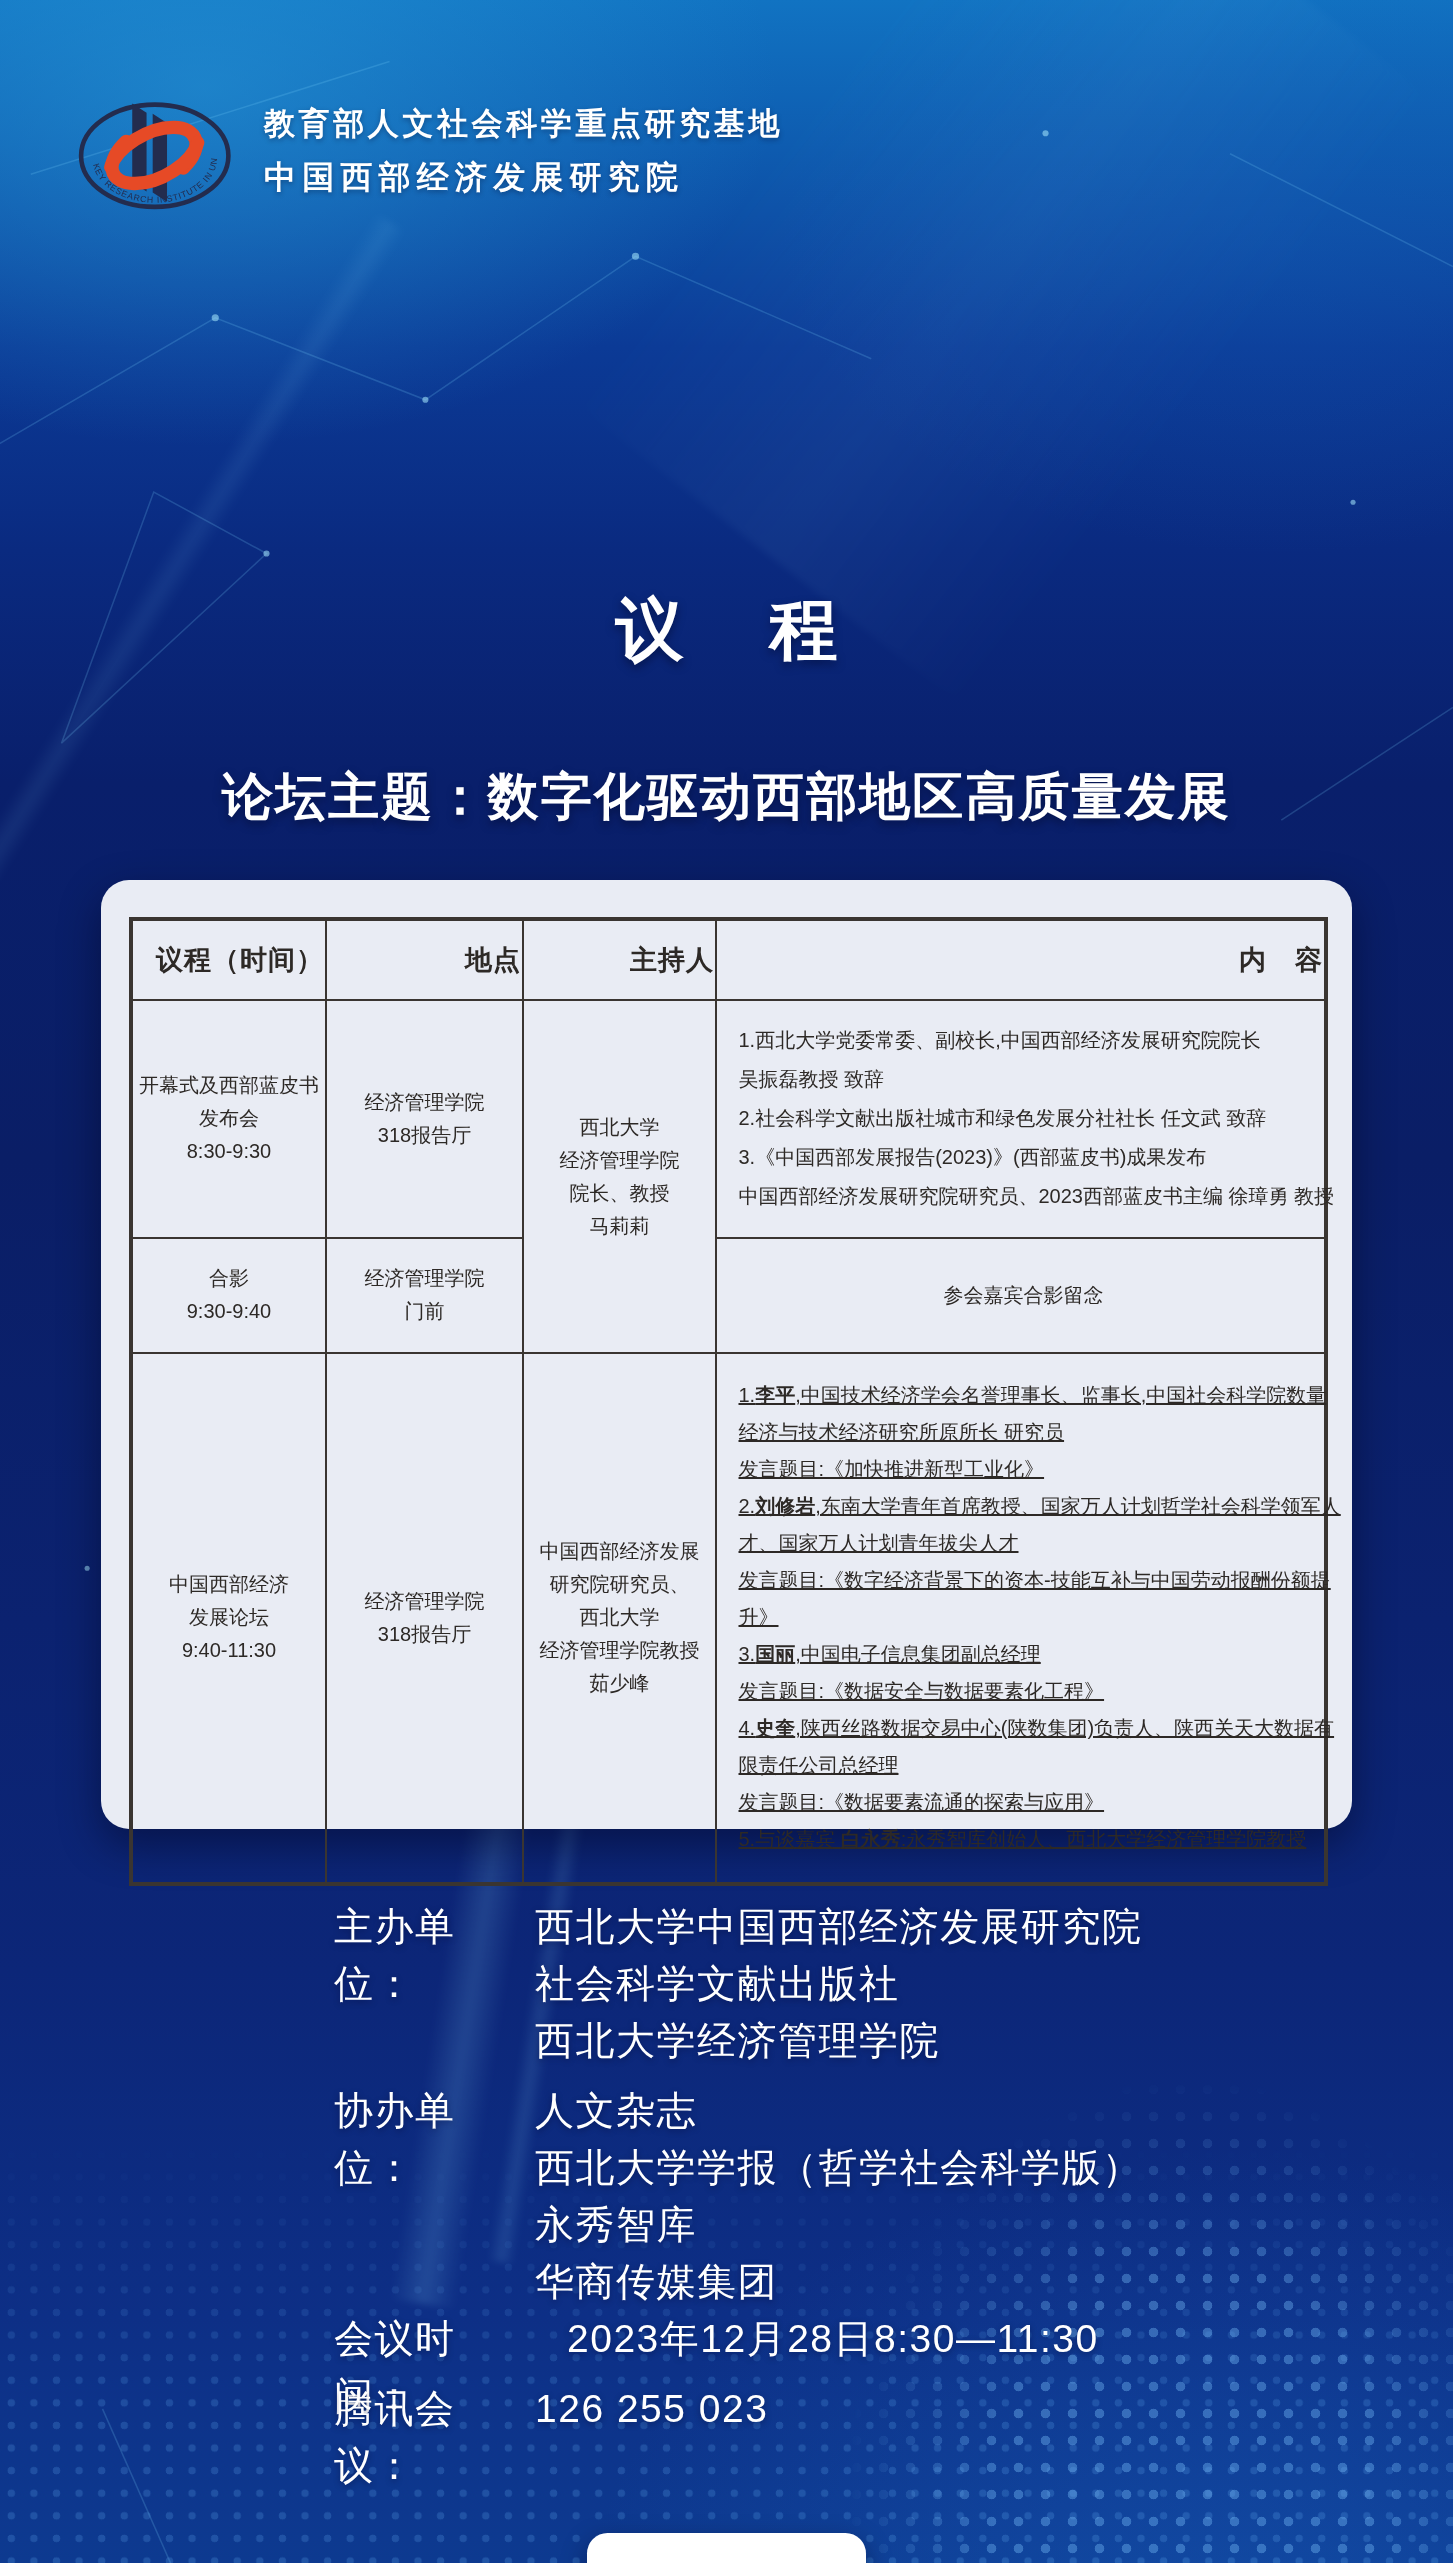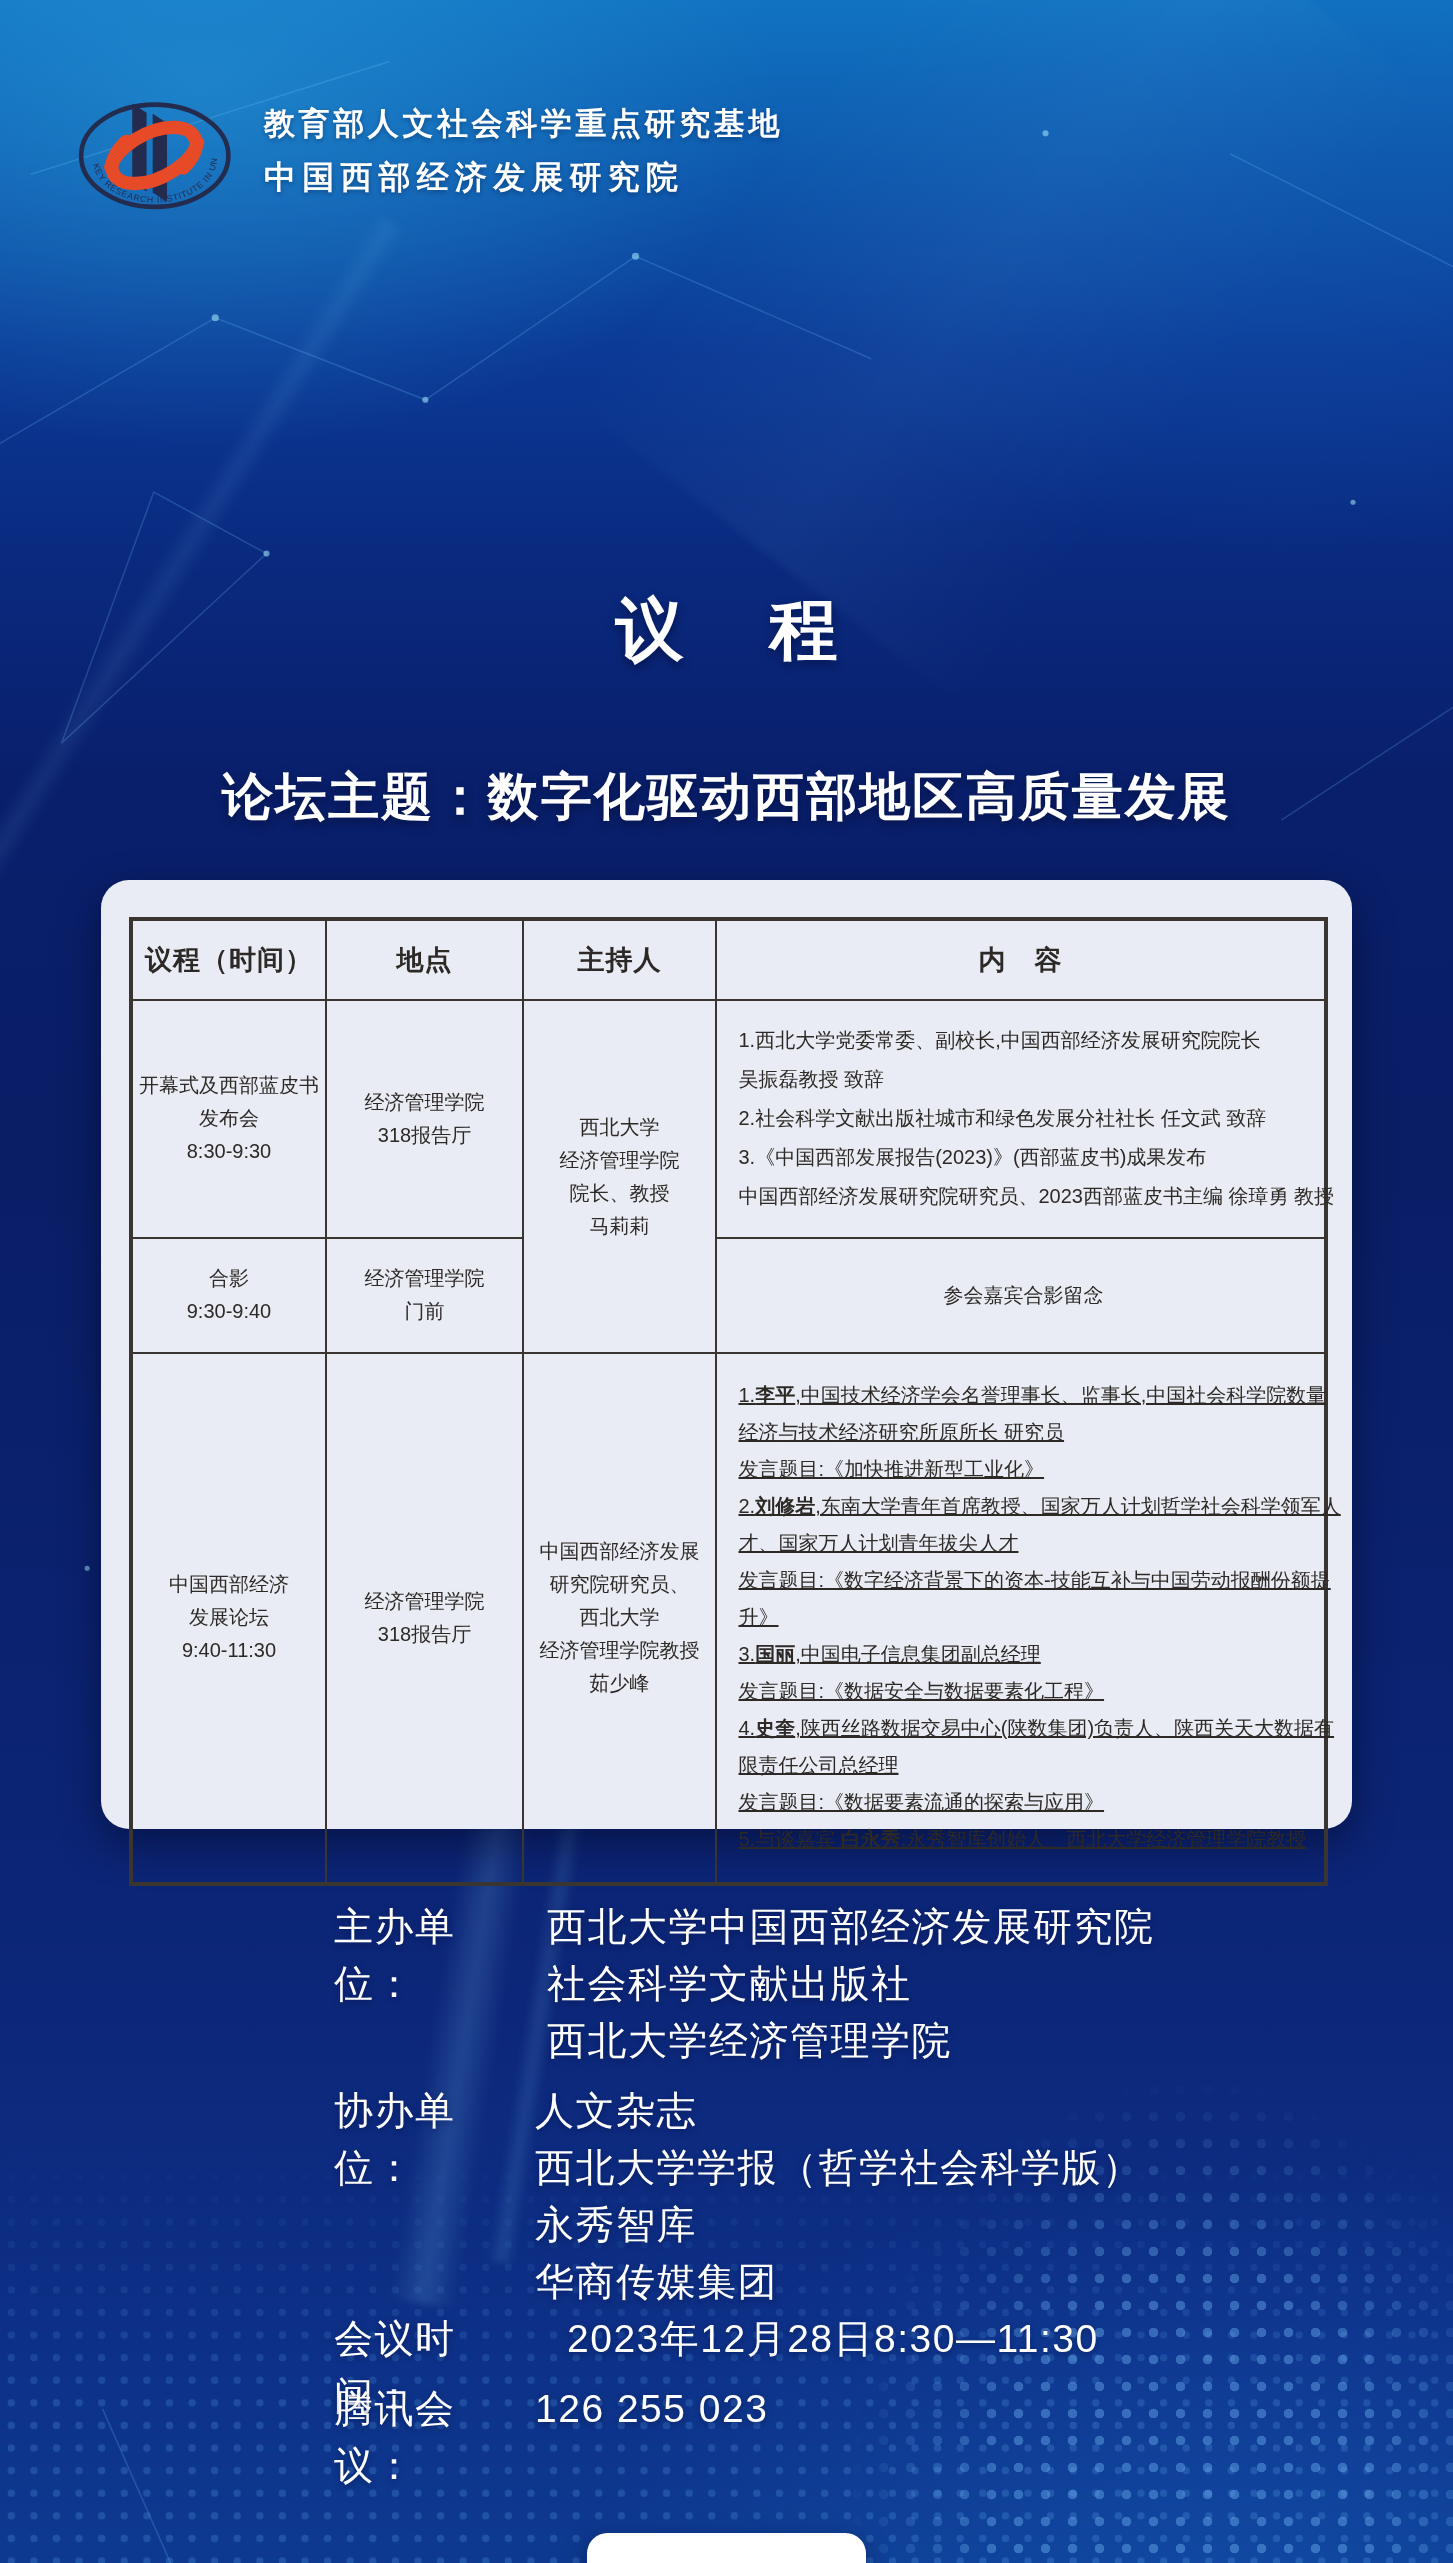--- a/index.html
+++ b/index.html
@@ -42,36 +42,36 @@
     font-size:68px;font-weight:bold;text-shadow:0 4.1px 8.2px rgba(0,8,40,.5);}
   .theme-line{position:absolute;left:0;right:0;top:763px;text-align:center;font-size:51px;font-weight:bold;
     letter-spacing:2.1px;text-shadow:0 4.1px 8.2px rgba(0,8,40,.5);}
   
   .card{position:absolute;left:101px;top:880px;width:1251px;height:949px;background:#e9ecf4;
     border-radius:28px;box-shadow:0 15.4px 41px rgba(0,0,25,.45);}
   table.agenda{position:absolute;left:28px;top:37px;border-collapse:collapse;table-layout:fixed;
     width:1194px;color:#2d2926;}
   table.agenda,table.agenda th,table.agenda td{border:2.6px solid #3a3531;}
   table.agenda{border-width:4.6px;}
-  table.agenda th{font-size:27px;font-weight:bold;height:76px;letter-spacing:1px;}
+  table.agenda th{font-size:27px;font-weight:bold;height:76px;letter-spacing:1px;text-align:right;}
   table.agenda td{font-size:20px;vertical-align:middle;}
   .c-center{text-align:center;line-height:33px;}
   .c-content{padding:13.3px 15.4px 13.3px 21.5px;line-height:39px;}
   .r1 td{height:209px;}
   .r2 td{height:87px;}
   .r3 td{height:501px;}
   .r3 .c-content{line-height:37px;text-decoration:underline;}
   .c-content .ln{white-space:nowrap;}
   .c-mid{text-align:center;}
   b.nm{font-weight:bold;}
   
   .org-block{position:absolute;display:flex;font-size:39px;letter-spacing:1.5px;text-shadow:0 2.1px 6.2px rgba(0,8,40,.4);}
   .org-label{width:201px;flex:0 0 201px;line-height:57px;}
   .org-items div{line-height:57px;}
-  .hosts{left:334px;top:1898px;gap:12px;}
+  .hosts{left:334px;top:1898px;}
   .cos{left:334px;top:2082px;}
   .meet-row{position:absolute;left:334px;display:flex;font-size:39px;letter-spacing:1.5px;text-shadow:0 2.1px 6.2px rgba(0,8,40,.4);}
   .meet-row .org-label{width:201px;flex:0 0 201px;}
   .time-row{top:2310px;gap:32px;}
   .tencent-row{top:2380px;}
   .meet-val{line-height:57px;}
   
   .qr-card{position:absolute;left:587px;top:2533px;width:279px;height:309px;background:#fff;border-radius:20.5px;
     box-shadow:0 9.2px 26px rgba(0,0,25,.4);display:flex;align-items:center;justify-content:center;}
 </style>

